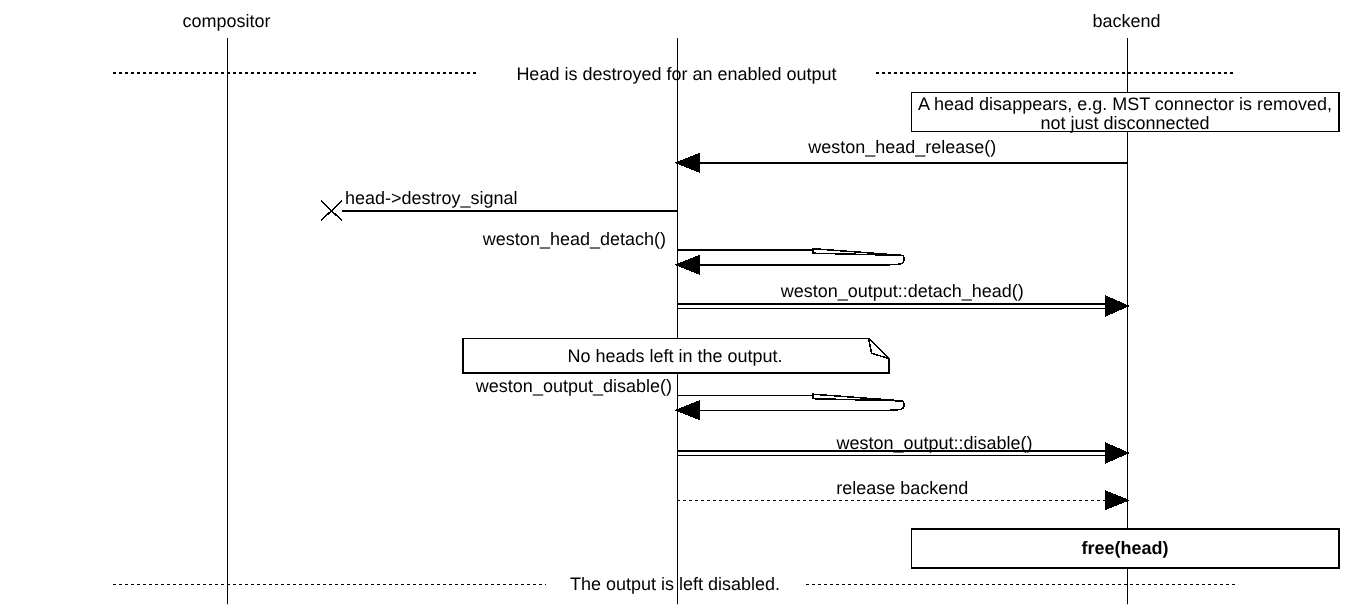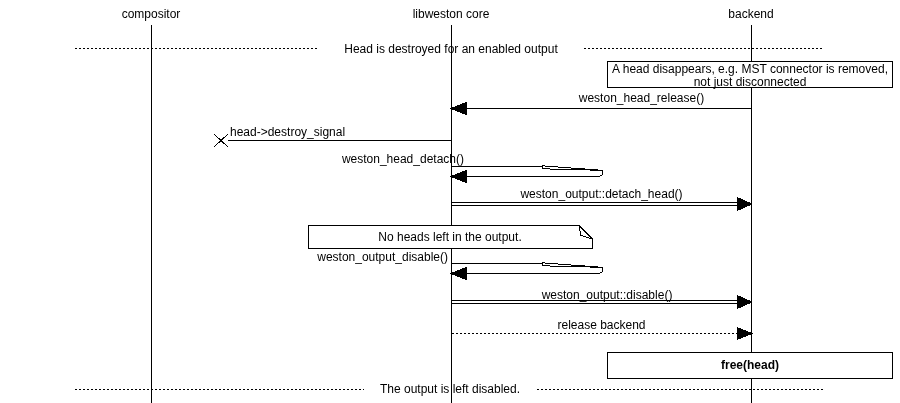--- a/index.html
+++ b/index.html
@@ -91,31 +91,30 @@
       <rect x="607.5" y="352.5" width="285" height="26" fill="#fff"></rect>
     </g>
 
     <g stroke-dasharray="2,2">
       <line x1="75" y1="389.5" x2="364" y2="389.5"></line>
       <line x1="537" y1="389.5" x2="823" y2="389.5"></line>
     </g>
   </svg>
 
   <div class="lbl center" style="left:81px; top:6px; width:140px;">compositor</div>
-  <div class="lbl center" style="left:381px; top:6px; width:140px;">libweston core</div>
   <div class="lbl center" style="left:681px; top:6px; width:140px;">backend</div>
 
   <div class="lbl center" style="left:300px; top:41px; width:302px;">Head is destroyed for an enabled output</div>
   <div class="lbl center wrap" style="left:608px; top:63px; width:284px;">A head disappears, e.g. MST connector is removed, not just disconnected</div>
 
   <div class="lbl center" style="left:350px; top:381px; width:200px;">The output is left disabled.</div>
   <div class="lbl center" style="left:308px; top:229px; width:284px;">No heads left in the output.</div>
   <div class="lbl center" style="left:608px; top:357px; width:284px;font-weight:bold;">free(head)</div>
 
-  <div class="lbl center" style="left:451px; top:90px; width:301px;margin-left:40px;">weston_head_release()</div>
+  <div class="lbl center" style="left:451px; top:90px; width:301px;">weston_head_release()</div>
   <div class="lbl" style="left:230px; top:124px;">head-&gt;destroy_signal</div>
-  <div class="lbl right" style="left:264px; top:151px; width:200px;">weston_head_detach()</div>
+  <div class="lbl right" style="left:244px; top:151px; width:200px;">weston_head_detach()</div>
   <div class="lbl center" style="left:451px; top:186px; width:301px;">weston_output::detach_head()</div>
   <div class="lbl right" style="left:248px; top:249px; width:200px;">weston_output_disable()</div>
-  <div class="lbl center" style="left:460px; top:287px; width:294px;text-decoration:underline;">weston_output::disable()</div>
+  <div class="lbl center" style="left:476px; top:287px; width:294px;text-decoration:underline;">weston_output::disable()</div>
   <div class="lbl center" style="left:451px; top:317px; width:301px;">release backend</div>
 
 </div>
 
 </body></html>

